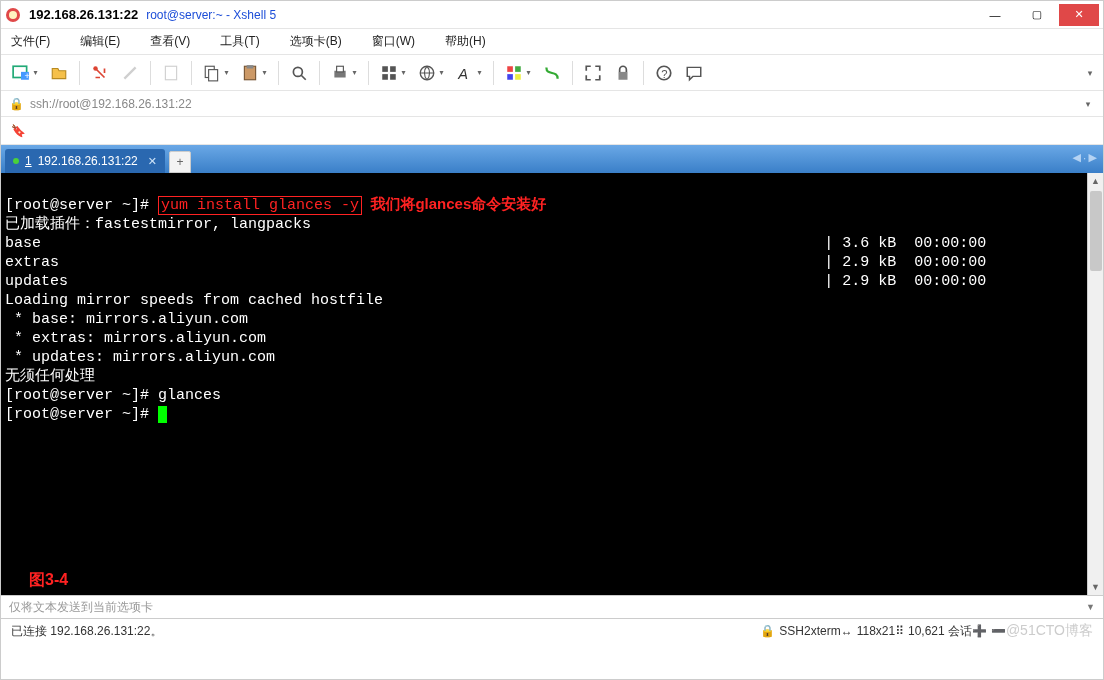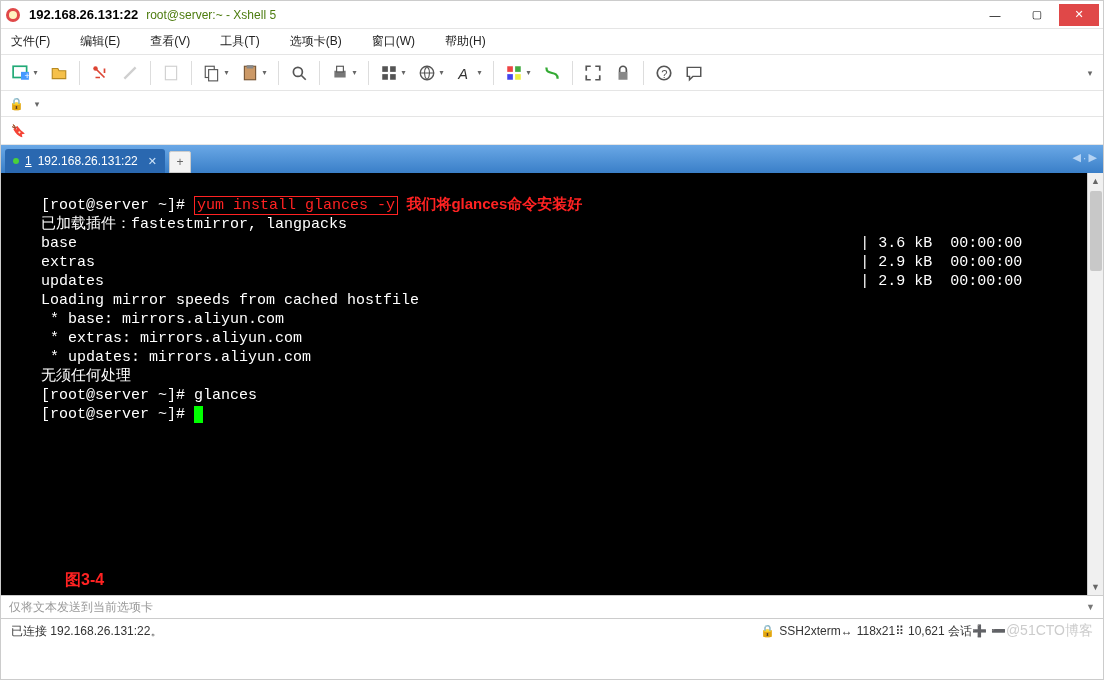--- a/index.html
+++ b/index.html
@@ -15,21 +15,21 @@
   .titlebar {
     height: 28px;
     background: #fff;
     display: flex;
     align-items: center;
     padding: 0 4px;
     border-bottom: 1px solid #e5e5e5;
   }
   .titlebar .app-icon { width: 16px; height: 16px; margin-right: 8px; }
   .titlebar .title { font-weight: bold; font-size: 13px; margin-right: 8px; }
-  .titlebar .subtitle { color: #4d7c0f; font-size: 12px; }
+  .titlebar .subtitle { color: #1d4ed8; font-size: 12px; }
   .titlebar .spacer { flex: 1; }
   .winbtn {
     width: 40px; height: 22px; display: flex; align-items: center; justify-content: center;
     margin-left: 2px; font-size: 11px;
   }
   .winbtn.close { background: #e04848; color: #fff; }
 
   .menubar {
     height: 26px;
     display: flex;
@@ -116,21 +116,20 @@
   .terminal {
     flex: 1;
     color: #fff;
     font-family: "Consolas","Courier New",monospace;
     font-size: 15px;
     line-height: 19px;
     padding: 2px 4px;
     white-space: pre;
     position: relative;
     overflow:hidden;
-    margin-left:36px;
   }
   .cmd-highlight { border: 1px solid #ff2222; color: #ff2222; padding: 0 2px;}
   .term-green { color: #00ff00; background: #00ff00; }
   .red-text { color: #ff2222; font-weight: bold; font-family:"Microsoft YaHei",sans-serif;}
   .fig-label { position: absolute; left: 28px; bottom: 6px; color: #ff2222; font-weight: bold; font-size: 16px; font-family:"Microsoft YaHei",sans-serif;}
   .term-scroll {
     width: 16px; background: #f0f0f0; border-left: 1px solid #ccc;
     display: flex; flex-direction: column; align-items:center;
   }
   .term-scroll .arrow{height:16px;display:flex;align-items:center;justify-content:center;font-size:9px;color:#666;width:100%;}
@@ -301,20 +300,21 @@
       <svg viewBox="0 0 16 16">
         <path d="M2 3h12v8H7l-3 3v-3H2z" fill="none" stroke="#555" stroke-width="1.3"></path>
       </svg>
     </div>
   <span class="spacer" style="flex:1"></span>
   <div class="tb-btn" style="font-size:9px;color:#666;width:14px;">▾</div>
 </div>
 
 <div class="addrbar">
   <span>🔒</span>
+  <span class="addr-text">ssh://root@192.168.26.131:22</span>
   <div class="tb-btn" style="font-size:9px;color:#666;width:14px;">▾</div>
 </div>
 
 <div class="infobar">
   <span>🔖</span>
 </div>
 
 <div class="tabbar">
   <div class="sess-tab">
     <span class="dot"></span>

